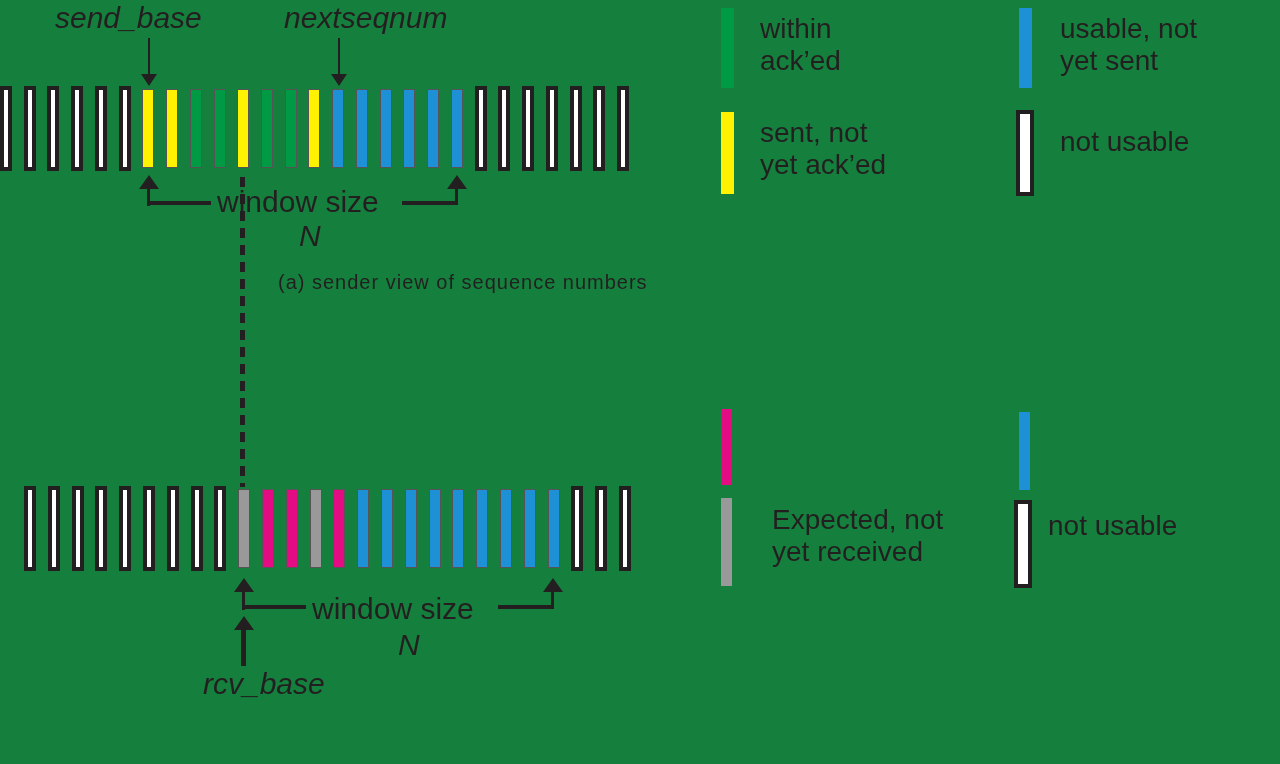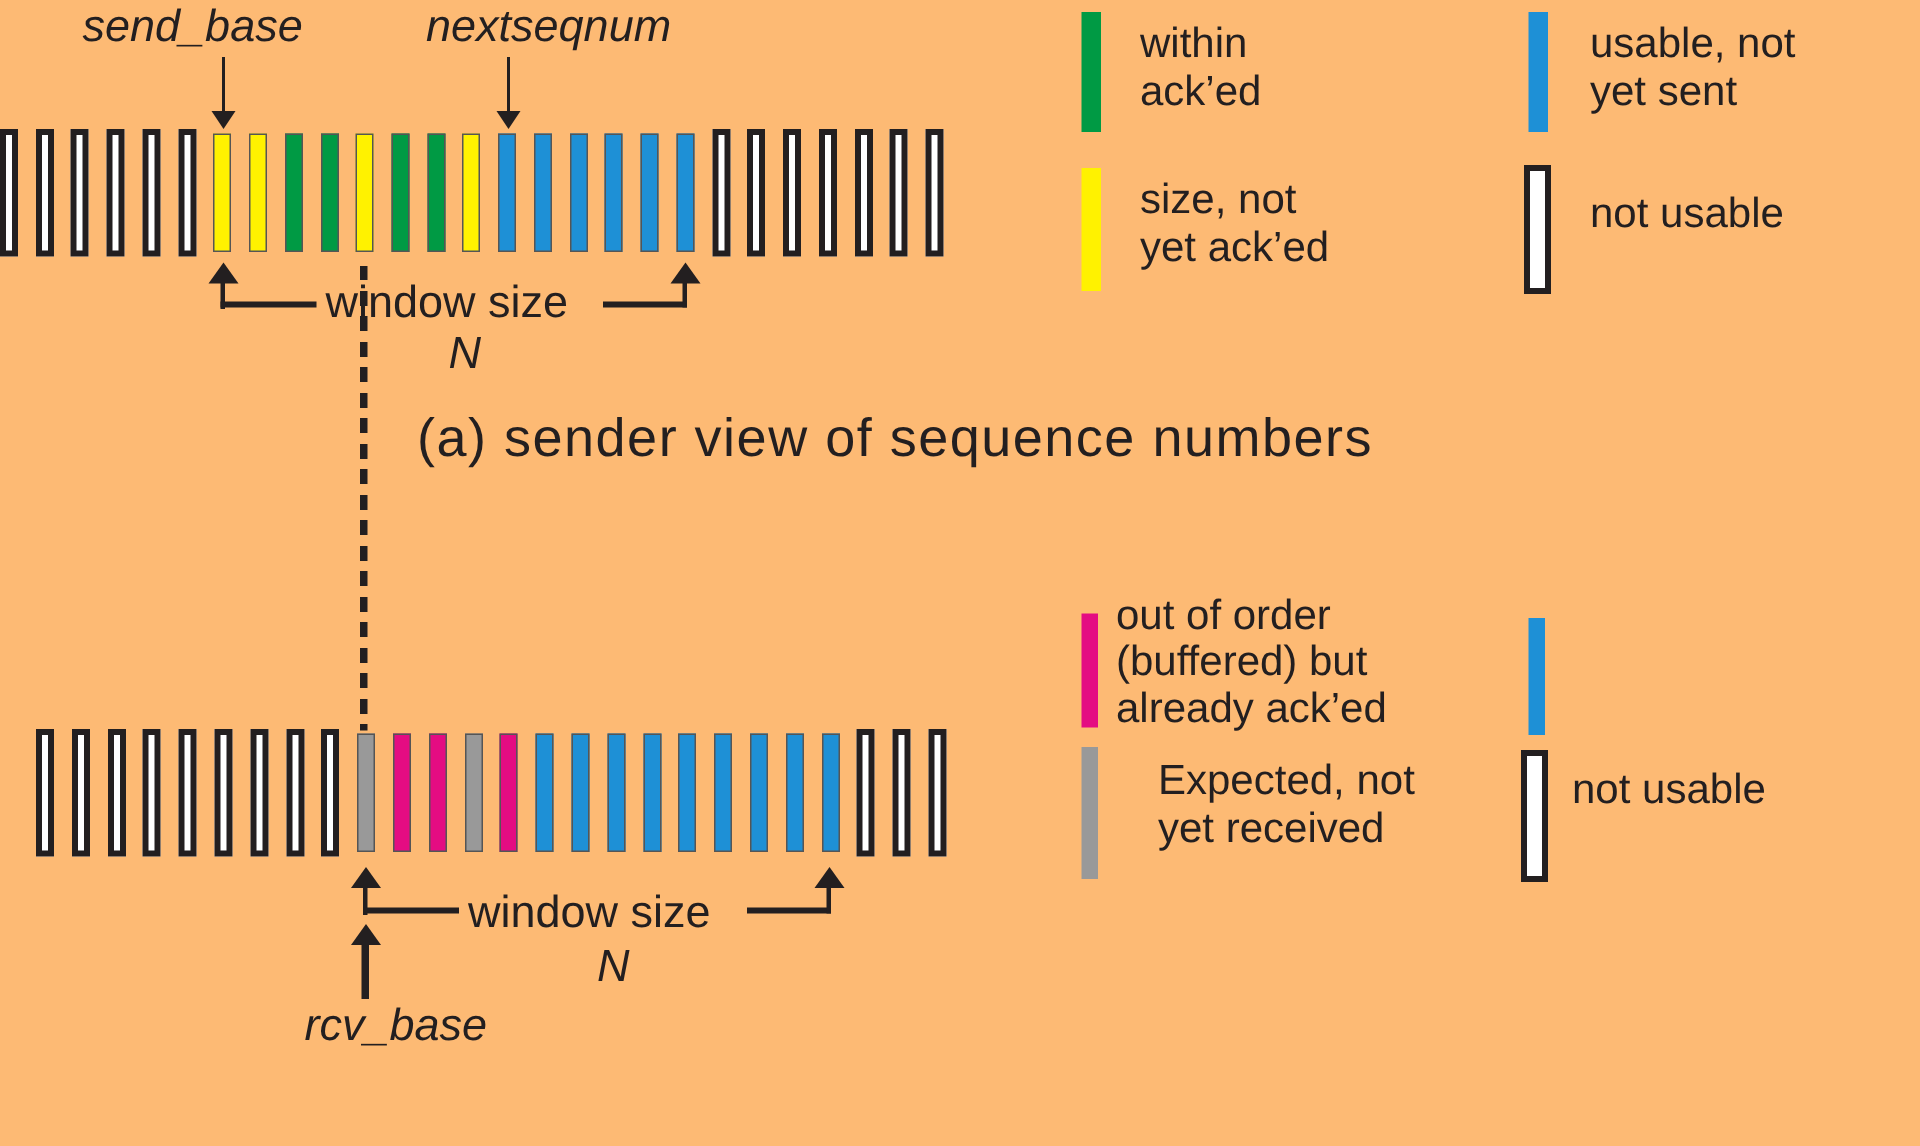--- a/index.html
+++ b/index.html
@@ -1,17 +1,17 @@
 <!DOCTYPE html>
 <html><head>
 <meta charset="utf-8">
 <style>
   html,body{margin:0;padding:0;background:#ffffff;}
   #stage{
-    position:relative;width:1280px;height:764px;background:#fdba74;overflow:hidden;
+    position:relative;width:1280px;height:764px;background:#15803d;overflow:hidden;
     font-family:"Liberation Sans", sans-serif;color:#231f20;
   }
   .abs{position:absolute;}
   
   .tick-row{position:absolute;height:90px;}
   .tick{position:absolute;width:12px;box-sizing:border-box;}
   .tick-solid{top:3px;height:79px;border:1px solid #555;}
   .tick-outline{top:0;height:85px;background:#fff;border:4px solid #231f20;}
   
   .stem-v{position:absolute;width:3px;background:#231f20;}
@@ -21,21 +21,21 @@
   .head-down{position:absolute;width:0;height:0;border-left:8px solid transparent;border-right:8px solid transparent;border-top:12px solid #231f20;}
   .thin-stem{position:absolute;width:2px;background:#231f20;}
   
   .dashline{
     position:absolute;width:5px;
     background:repeating-linear-gradient(180deg,#231f20 0px,#231f20 10px,transparent 10px,transparent 17px);
   }
   
   .lbl{position:absolute;font-size:30px;white-space:nowrap;}
   .italic{font-style:italic;}
-  .caption{position:absolute;font-size:36px;white-space:nowrap;letter-spacing:1px;}
+  .caption{position:absolute;font-size:20px;white-space:nowrap;letter-spacing:1px;}
   .legend-text{position:absolute;font-size:28px;line-height:32px;white-space:pre-line;}
   .legend-swatch{position:absolute;}
   .legend-swatch-outline{position:absolute;background:#fff;border:4px solid #231f20;box-sizing:border-box;}
 </style>
 </head>
 <body>
 
 <div id="stage">
 
   <div class="lbl italic abs" style="left:55px;top:1px;">send_base</div>
@@ -135,30 +135,27 @@
 
   <div class="legend-swatch" style="left: 721px; top: 8px; width: 13px; height: 80px; background: rgb(0, 154, 68);"></div>
   <div class="legend-text" style="left:760px;top:13px;">within
 ack’ed</div>
 
   <div class="legend-swatch" style="left: 1019px; top: 8px; width: 13px; height: 80px; background: rgb(30, 144, 214);"></div>
   <div class="legend-text" style="left:1060px;top:13px;">usable, not
 yet sent</div>
 
   <div class="legend-swatch" style="left: 721px; top: 112px; width: 13px; height: 82px; background: rgb(255, 242, 0);"></div>
-  <div class="legend-text" style="left:760px;top:117px;">size, not
+  <div class="legend-text" style="left:760px;top:117px;">sent, not
 yet ack’ed</div>
 
   <div class="legend-swatch-outline" style="left:1016px;top:110px;width:18px;height:86px;"></div>
   <div class="legend-text" style="left:1060px;top:126px;">not usable</div>
 
   <div class="legend-swatch" style="left: 721px; top: 409px; width: 11px; height: 76px; background: rgb(228, 12, 130);"></div>
-  <div class="legend-text" style="left:744px;top:394px;line-height:31px;">out of order
-(buffered) but
-already ack’ed</div>
 
   <div class="legend-swatch" style="left: 1019px; top: 412px; width: 11px; height: 78px; background: rgb(30, 144, 214);"></div>
 
   <div class="legend-swatch" style="left: 721px; top: 498px; width: 11px; height: 88px; background: rgb(153, 153, 153);"></div>
   <div class="legend-text" style="left:772px;top:504px;">Expected, not
 yet received</div>
 
   <div class="legend-swatch-outline" style="left:1014px;top:500px;width:18px;height:88px;"></div>
   <div class="legend-text" style="left:1048px;top:510px;">not usable</div>
 

